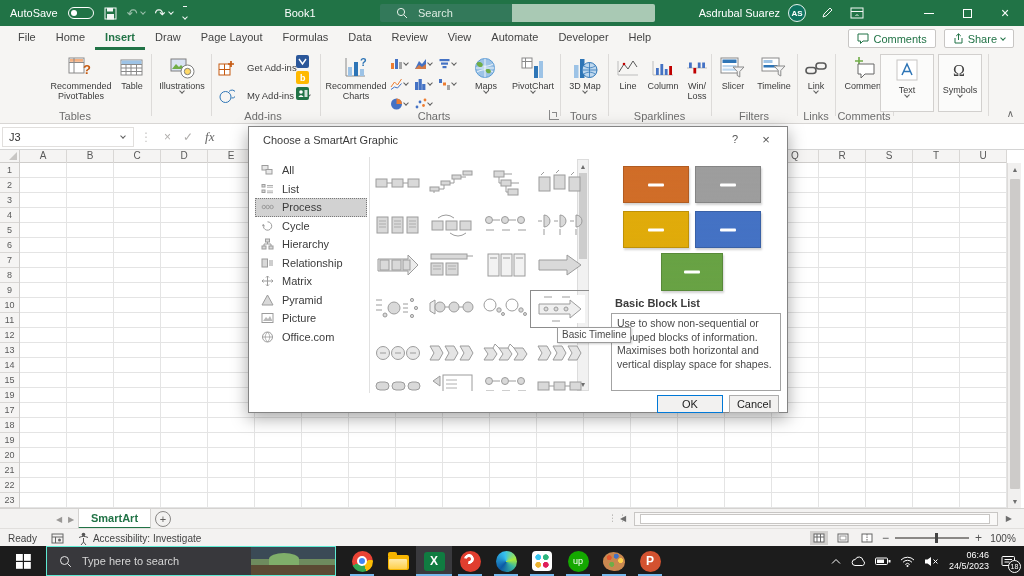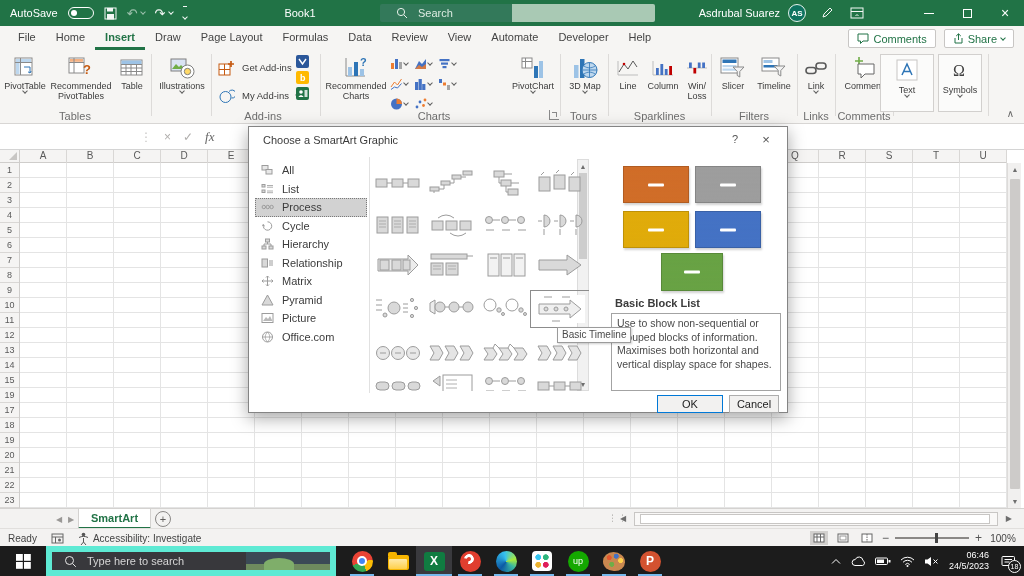--- a/index.html
+++ b/index.html
@@ -28,21 +28,21 @@
 .rtab{padding:0 10px;line-height:23px;color:#444;cursor:default}
 .rtab.active{color:#217346;border-bottom:3px solid #217346;font-weight:bold}
 #tabsrow .right{position:absolute;right:10px;top:3px;display:flex;gap:8px}
 .pillbtn{height:19px;border:1px solid #c8c6c4;border-radius:2px;background:#fff;color:#217346;display:flex;align-items:center;gap:4px;padding:0 8px;font-size:11px}
 
 #ribbon{position:absolute;left:0;top:50px;width:1024px;height:74px;background:#f6f5f3;border-bottom:1px solid #d8d6d4}
 .gsep{position:absolute;top:4px;height:62px;width:1px;background:#dddbd9}
 .glabel{position:absolute;bottom:1px;font-size:11px;color:#6e6e6e;text-align:center}
 .bigbtn{position:absolute;top:3px;height:62px;display:flex;flex-direction:column;align-items:center;text-align:center;color:#3b3b3b;font-size:9px;line-height:1.15}
 .bigbtn .ic{height:26px;display:flex;align-items:center;justify-content:center;margin-top:2px}
-.smallrow{position:absolute;height:19px;display:flex;align-items:center;gap:7px;font-size:9.5px;color:#3b3b3b}
+.smallrow{position:absolute;height:19px;display:flex;align-items:center;gap:12px;font-size:9.5px;color:#3b3b3b}
 .cv{display:inline-block;width:4px;height:4px;border-right:1px solid #5f5f5f;border-bottom:1px solid #5f5f5f;transform:rotate(45deg);margin-top:-2px}
 .cvw{border-color:#fff}
 .boxbtn{position:absolute;top:4px;height:58px;border:1px solid #d2d0ce;background:#fbfbfa;display:flex;flex-direction:column;align-items:center;font-size:9px;color:#3b3b3b}
 #minigrid{position:absolute;left:390px;top:4px;width:74px;height:60px;display:grid;grid-template-columns:24px 24px 24px;grid-auto-rows:20px}
 .mcell{display:flex;align-items:center;gap:1px}
 .launcher{position:absolute;width:10px;height:10px;border-left:1px solid #8a8a8a;border-bottom:1px solid #8a8a8a}
 .launcher:after{content:"";position:absolute;right:2px;top:2px;width:4px;height:4px;border-right:1px solid #8a8a8a;border-top:1px solid #8a8a8a}
 #collapse{position:absolute;right:10px;bottom:4px;color:#666;font-size:10px}
 
 #frow{position:absolute;left:0;top:124px;width:1024px;height:26px;background:#fff;border-bottom:1px solid #d4d4d4}
@@ -75,21 +75,21 @@
 #status{position:absolute;left:0;top:528px;width:1024px;height:18px;background:#f3f2f1;border-top:1px solid #e1dfdd;font-size:10px;color:#444}
 #status .lft{position:absolute;left:8px;top:0;height:18px;display:flex;align-items:center;gap:14px}
 #status .rgt{position:absolute;right:6px;top:0;height:18px;display:flex;align-items:center;gap:6px}
 .viewic{width:18px;height:14px;display:flex;align-items:center;justify-content:center}
 .viewic.sel{background:#d2d0ce}
 #zoomtrack{position:relative;width:74px;height:2px;background:#8a8886}
 #zoomthumb{position:absolute;left:40px;top:-4px;width:3px;height:10px;background:#444}
 
 #taskbar{position:absolute;left:0;top:546px;width:1024px;height:30px;background:#1c1c1c;color:#fff}
 #winstart{position:absolute;left:0;top:0;width:46px;height:30px;display:flex;align-items:center;justify-content:center}
-#tsearchbox{position:absolute;left:46px;top:0;width:290px;height:30px;background:#38383c;border:6px solid #5eead4;display:flex;align-items:center;color:#d6d6d6;font-size:11px;overflow:hidden}
+#tsearchbox{position:absolute;left:46px;top:0;width:290px;height:30px;background:#38383c;border:1px solid #5eead4;display:flex;align-items:center;color:#d6d6d6;font-size:11px;overflow:hidden}
 #tsearchbox .glass{margin:0 10px 0 12px}
 #tsearchbox .scene{position:absolute;right:0;top:0;width:84px;height:30px;background:linear-gradient(180deg,#3b4a56 0 40%,#6e8b5e 40% 60%,#5b4a33 60% 100%)}
 #tsearchbox .scene:before{content:"";position:absolute;left:18px;top:6px;width:30px;height:12px;background:#7fae6a;border-radius:50% 50% 0 0}
 #taskapps{position:absolute;left:344px;top:0;height:30px;display:flex}
 .slot{width:36px;height:30px;display:flex;align-items:center;justify-content:center;position:relative}
 .slot.active{background:#3a3a3e}
 .slot .runbar{position:absolute;left:6px;right:6px;bottom:0;height:2px;background:#76b9ed}
 .slot.active .runbar{left:0;right:0}
 #tray{position:absolute;right:0;top:0;height:30px;display:flex;align-items:center;gap:9px;padding-right:6px}
 #clock{font-size:9px;line-height:1.2;text-align:right}
@@ -211,33 +211,20 @@
           <path d="M2 5v5h7V5" fill="none" stroke="#217346"></path>
         </svg>
       <span>Share</span>
       <span class="cv" style="border-color:#217346"></span>
     </span>
   </div>
 </div>
 
 <div id="ribbon">
 
-  <div class="bigbtn" style="left:2px;width:46px">
-    <span class="ic">
-        <svg width="22" height="22">
-          <rect x="1" y="1" width="17" height="17" fill="#fff" stroke="#8a8a8a"></rect>
-          <rect x="2" y="2" width="15" height="3" fill="#bdd7ee"></rect>
-          <rect x="2" y="6" width="3.5" height="11" fill="#bdd7ee"></rect>
-          <path d="M1 5.5h17M6.5 1v17" stroke="#8a8a8a"></path>
-          <path d="M10 10h6M16 10v6M16 16l-2-1.2M16 16l1.2-2" stroke="#2e75b6" fill="none"></path>
-        </svg>
-      </span>
-    <span>PivotTable</span>
-      <span class="cv"></span>
-  </div>
   <div class="bigbtn" style="left:48px;width:66px">
     <span class="ic">
         <svg width="26" height="22">
           <rect x="1" y="1" width="15" height="15" fill="#fff" stroke="#8a8a8a"></rect>
           <rect x="2" y="2" width="13" height="2.8" fill="#f4b183"></rect>
           <path d="M1 5.5h15M6 1v15" stroke="#8a8a8a"></path>
           <text x="15" y="17" font-size="13" fill="#c55a11" font-weight="bold">?</text>
         </svg>
       </span>
     <span>Recommended PivotTables</span>
@@ -383,20 +370,32 @@
       <div class="mcell">
         <svg width="13" height="14" viewBox="0 0 13 14">
           <circle cx="3" cy="10" r="1.4" fill="#4472c4"></circle>
           <circle cx="6" cy="5" r="1.4" fill="#4472c4"></circle>
           <circle cx="9.5" cy="8.5" r="1.4" fill="#ed7d31"></circle>
           <circle cx="11" cy="3" r="1.4" fill="#ed7d31"></circle>
         </svg>
         <span class="cv"></span>
       </div>
     </div>
+  <div class="bigbtn" style="left:466px;width:40px">
+    <span class="ic">
+        <svg width="24" height="24">
+          <circle cx="11" cy="12" r="9.5" fill="#9dc3e6" stroke="#5b9bd5"></circle>
+          <path d="M3 8c5 3 11 3 16 0M3 16c5-3 11-3 16 0M11 2.5v19M1.5 12h19" stroke="#fff" fill="none" stroke-width=".8"></path>
+          <path d="M5 6c2.5 0 4.5 2 3.5 4S4 11 3 9s0-3 2-3z" fill="#70ad47"></path>
+          <path d="M14 13c2.5 0 3.5 2 2.5 3.5S13 17.5 12 15.5s0-2.5 2-2.5z" fill="#70ad47"></path>
+        </svg>
+      </span>
+    <span>Maps</span>
+      <span class="cv"></span>
+  </div>
   <div class="bigbtn" style="left:507px;width:52px">
     <span class="ic">
         <svg width="24" height="22">
           <rect x="1" y="1" width="10" height="10" fill="#fff" stroke="#8a8a8a"></rect>
           <path d="M1 4.5h10M4.5 1v10" stroke="#8a8a8a"></path>
           <rect x="13" y="9" width="4" height="12" fill="#2e75b6"></rect>
           <rect x="18" y="4" width="4" height="17" fill="#9dc3e6"></rect>
         </svg>
       </span>
     <span>PivotChart</span>
@@ -528,20 +527,24 @@
         </svg>
       </span>
     <span>Symbols</span>
       <span class="cv"></span>
   </div>
   <div class="gsep" style="left:988px"></div>
   <div id="collapse">∧</div>
 </div>
 
 <div id="frow">
+  <div id="namebox">
+    <span>J3</span>
+      <span class="cv"></span>
+  </div>
   <div id="fbicons">
     <span style="color:#c8c6c4">⋮</span>
     <span>×</span>
     <span>✓</span>
     <span class="fx">fx</span>
   </div>
 </div>
 
 <div id="corner"></div>
 <div id="colheads">

